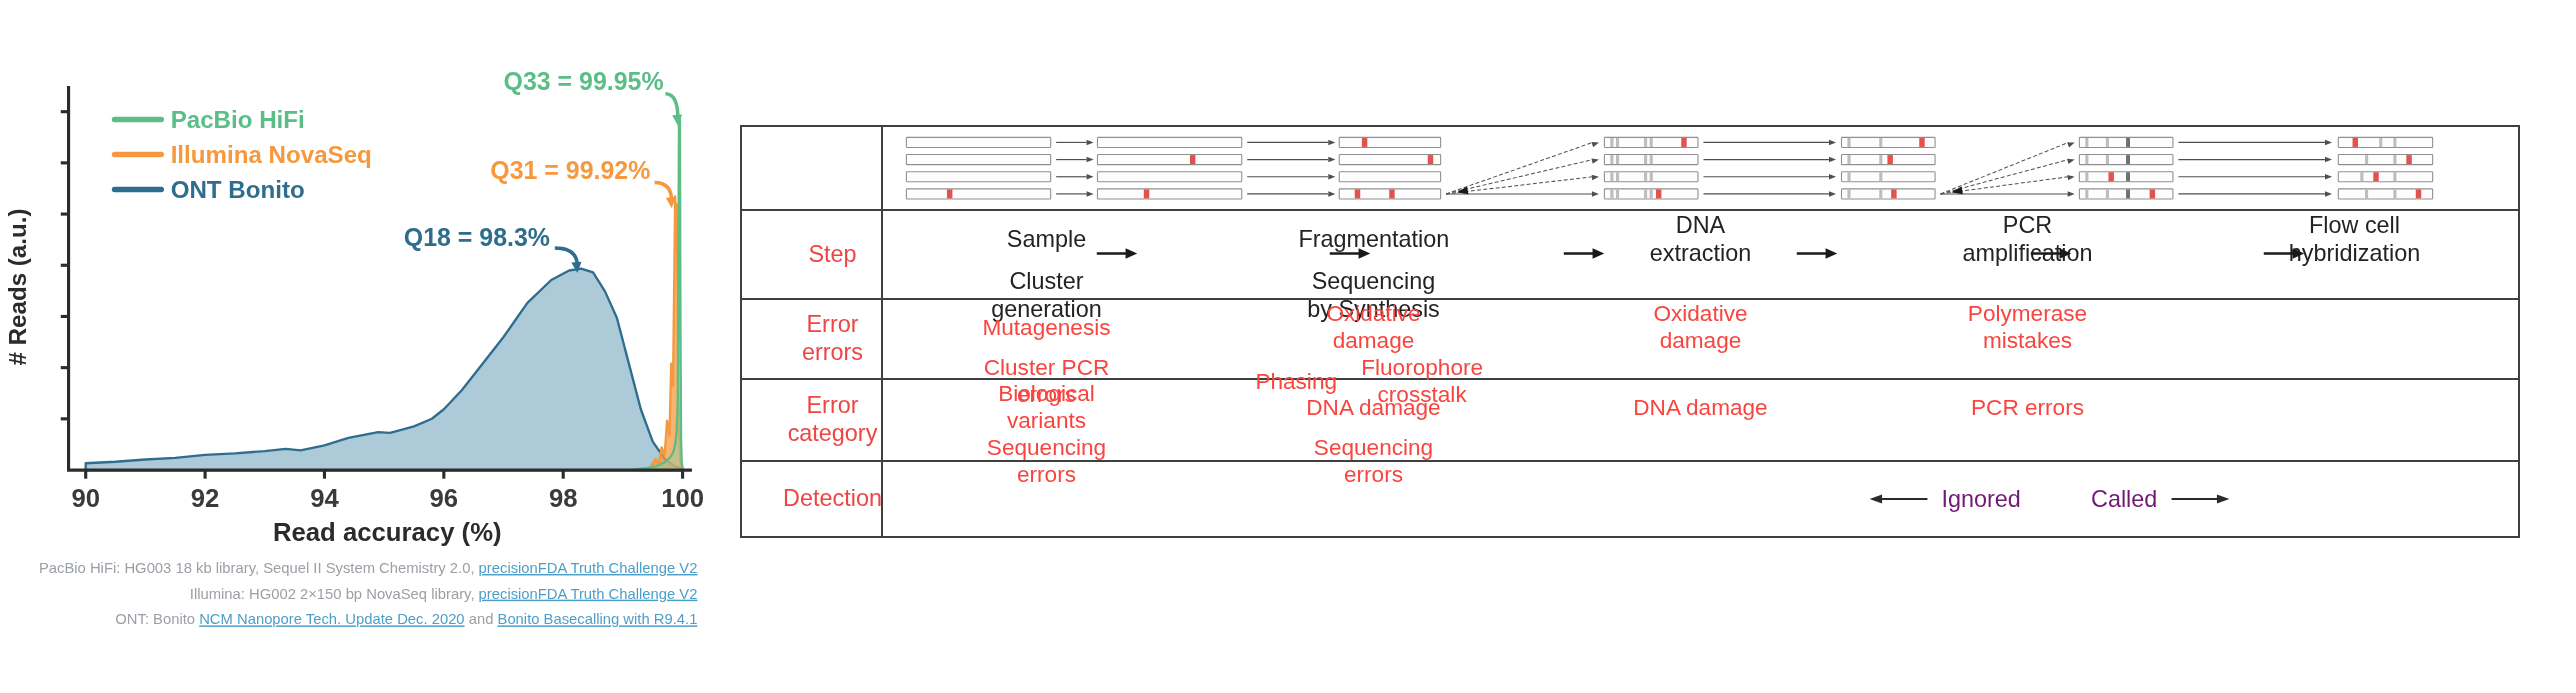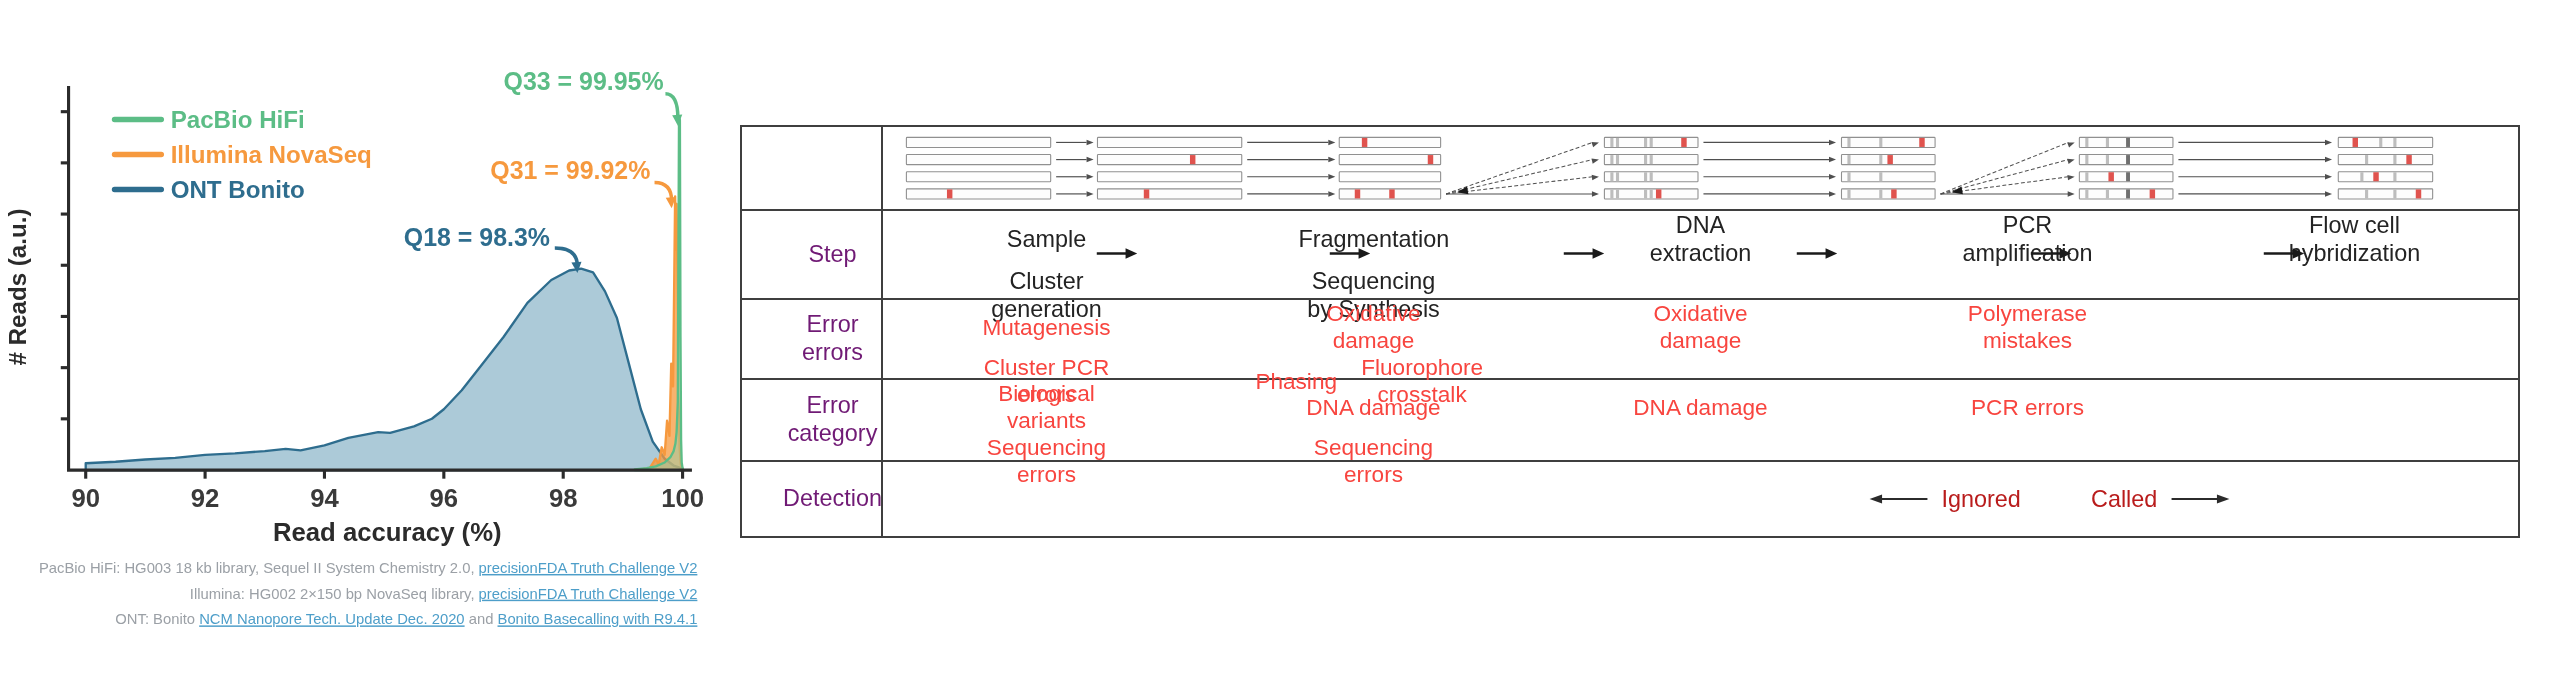--- a/index.html
+++ b/index.html
@@ -8,31 +8,31 @@
   
   .chart-panel{position:absolute;left:0;top:0;width:787px;height:694px;}
   .chart-panel svg{display:block;}
   
   .etable{position:absolute;left:740px;top:125px;width:1780px;height:413px;
           border:2.3px solid #3f3f3f;box-sizing:border-box;background:#fff;}
   .trow{display:flex;box-sizing:border-box;}
   .trow + .trow{border-top:2.3px solid #3f3f3f;}
   .tlabel{width:141px;flex:0 0 141px;border-right:2.3px solid #3f3f3f;box-sizing:border-box;
           display:flex;align-items:center;justify-content:center;text-align:center;
-          font-size:23.4px;line-height:1.18;color:#701a75;padding-left:42px;}
+          font-size:23.4px;line-height:1.18;color:#ef4444;padding-left:42px;}
   .tcontent{flex:1;position:relative;box-sizing:border-box;}
   .grid7{display:grid;grid-template-columns:repeat(5,1fr);height:100%;}
   .cell{display:flex;align-items:center;justify-content:center;text-align:center;}
   .step-cell{font-size:23.4px;color:#232323;line-height:1.2;}
   .step-cell span{max-width:150px;display:inline-block;}
   .err-cell{font-size:22.6px;color:#f8453f;line-height:1.2;gap:15.6px;}
   .err-cell span{max-width:139px;display:inline-block;}
   .boundary-arrow{position:absolute;top:50%;transform:translate(-50%,-50%);}
   .det-item{position:absolute;top:50%;transform:translateY(-50%);display:flex;
-            align-items:center;gap:12.5px;font-size:23.4px;color:#b91c1c;}
+            align-items:center;gap:12.5px;font-size:23.4px;color:#701a75;}
   .illu-wrap{position:absolute;inset:0;}
 </style>
 </head>
 <body>
 
 <div class="canvas">
 
   <div class="chart-panel">
     <svg id="chart-svg" width="787" height="694" viewBox="0 0 1010 890">
         <path d="M 110,603 L 110,594.216 L 148.3,592.264 L 186.6,589.336 L 224.89999999999998,587.384 L 263.2,583.48 L 301.5,581.528 L 339.79999999999995,578.6 L 366.60999999999956,575.672 L 385.75999999999954,577.624 L 416.4,571.28 L 447.0400000000004,561.52 L 485.34000000000043,554.2 L 500.6599999999995,555.176 L 531.3,546.88 L 554.2799999999997,537.12 L 569.5999999999999,524.92 L 592.5799999999997,500.52 L 615.5599999999995,471.24 L 646.1999999999999,432.20000000000005 L 676.8400000000004,388.28 L 707.4799999999998,359 L 730.4599999999995,346.8 L 745.7799999999997,344.36 L 761.0999999999999,349.24 L 776.4200000000002,373.64 L 791.7400000000004,407.79999999999995 L 807.0599999999995,466.36 L 822.3799999999998,524.92 L 837.6999999999999,566.4 L 853.0200000000002,588.36 L 864.5099999999995,597.144 L 876,601.048 L 876,603 Z" fill="#A3C4D4" fill-opacity="0.9" stroke="#2E6D8E" stroke-width="3" stroke-linejoin="round"></path>

